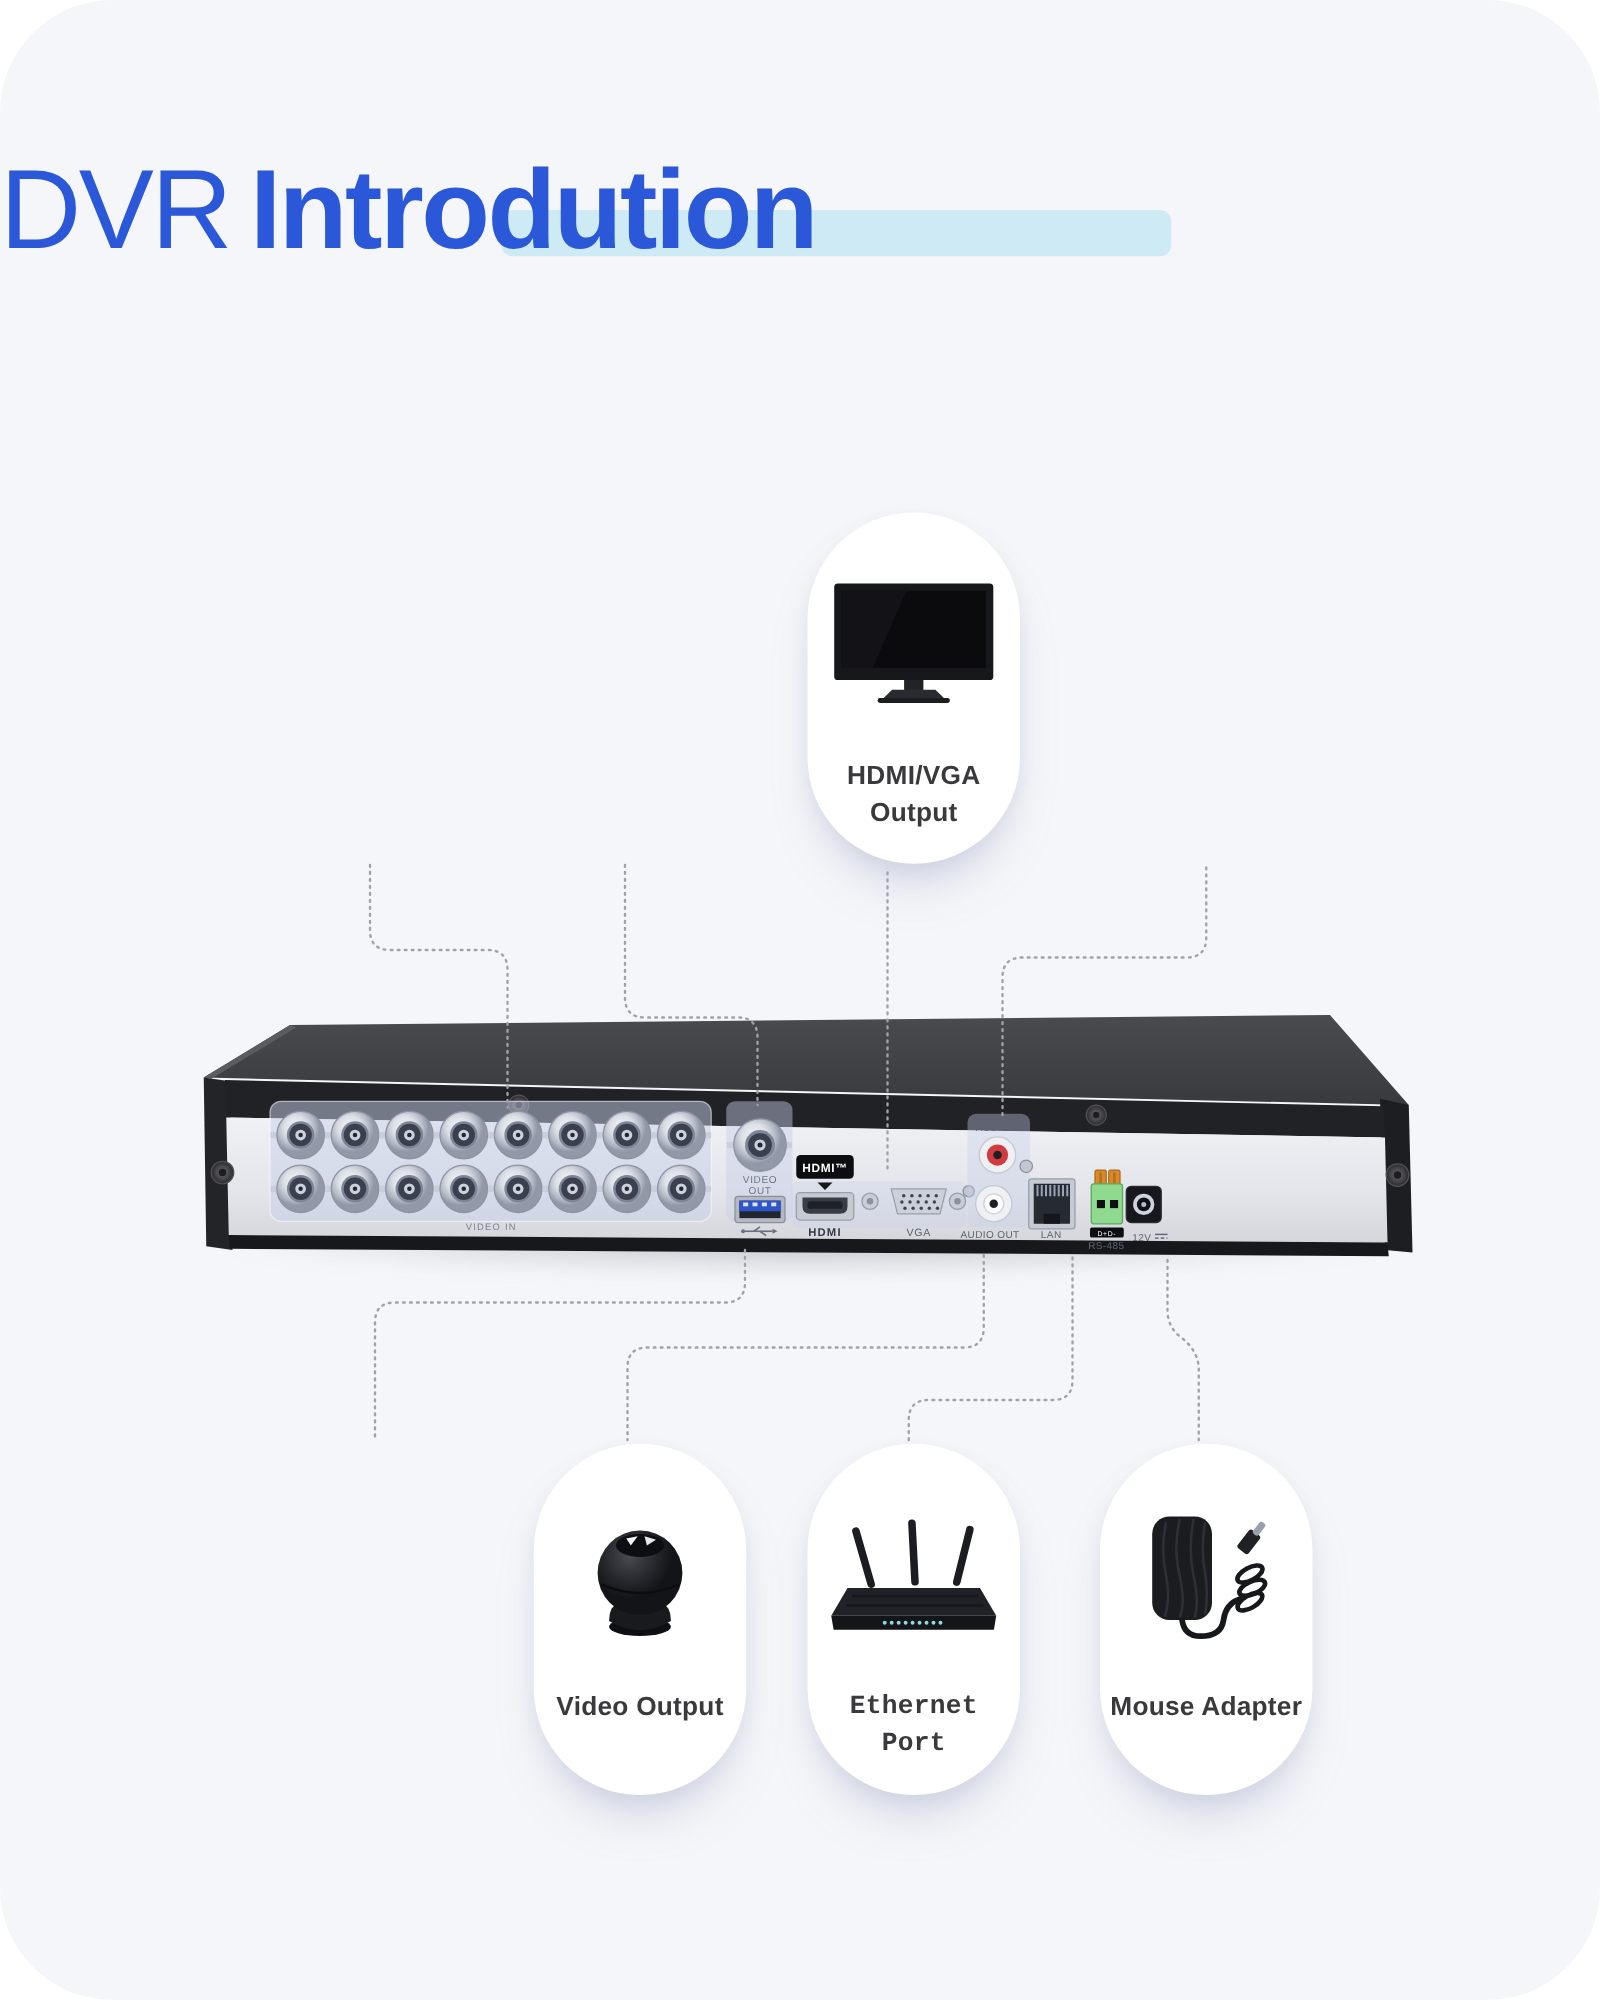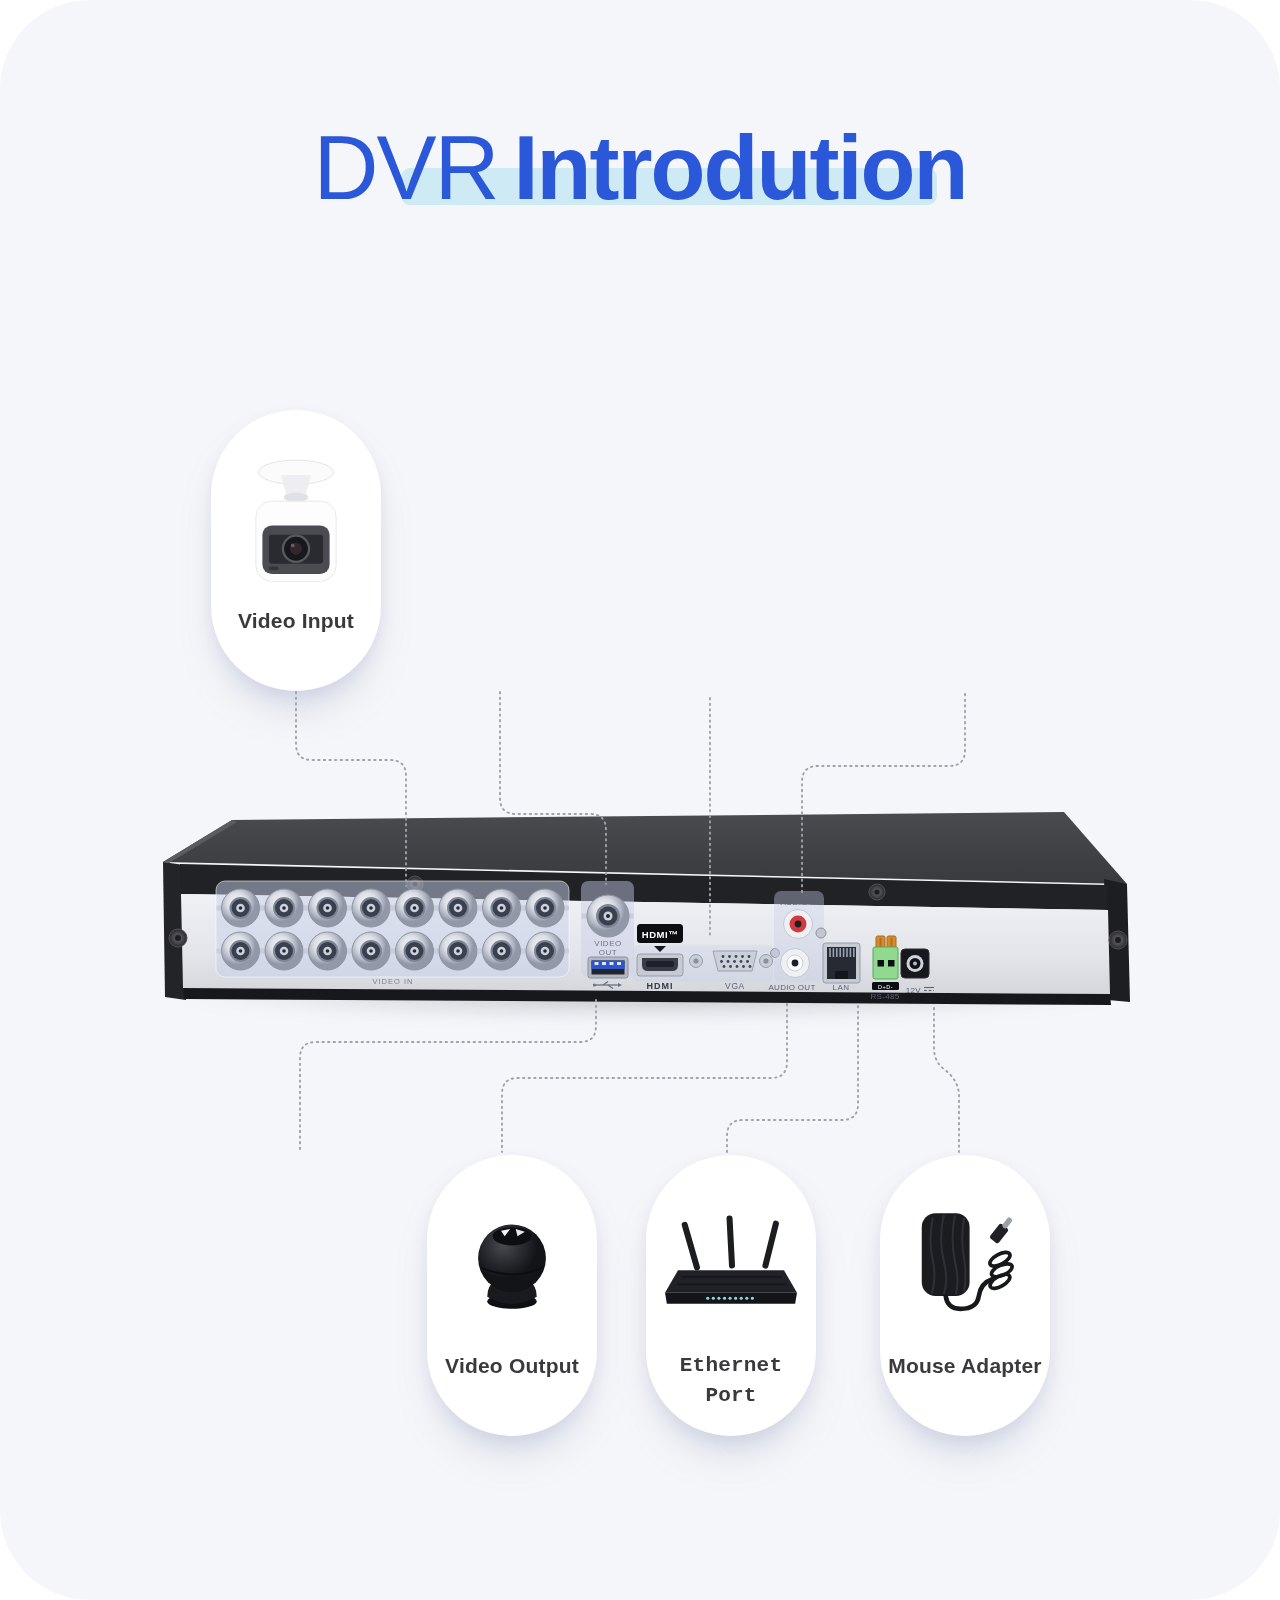--- a/index.html
+++ b/index.html
@@ -2,21 +2,21 @@
 <html style="--background: #f5f6f9; --title-blue: #2b58d9; --title-highlight: #cdeaf5; --card-background: #ffffff; --label-text: #3a3a3c; --connector-line: #a0a2ab;"><head>
 <meta charset="utf-8">
 <style>
   html,body{margin:0;padding:0;background:#ffffff;}
   body{width:1280px;height:1600px;position:relative;font-family:"Liberation Sans",sans-serif;}
   .canvas{position:absolute;inset:0;background:var(--background,#f5f6f9);border-radius:90px;overflow:hidden;}
 
   
   .hl{position:absolute;left:401px;top:168px;width:536px;height:37px;border-radius:9px;
       background:var(--title-highlight,#cdeaf5);z-index:1;}
-  .title-wrap{position:absolute;top:118px;left:0;width:100%;text-align:center;white-space:nowrap;
+  .title-wrap{position:absolute;top:118px;left:0;width:100%;white-space:nowrap;
       font-size:90px;line-height:100px;letter-spacing:-2px;z-index:2;color:var(--title-blue,#2b58d9);}
   .t-light{font-weight:400;}
   .t-bold{font-weight:700;margin-left:16px;}
 
   
   .card{position:absolute;width:170px;height:281px;background:var(--card-background,#ffffff);
         border-radius:85px;box-shadow:0 26px 40px -14px rgba(145,155,190,.38),0 6px 16px rgba(160,170,200,.16);}
   .art{position:absolute;top:28px;left:0;right:0;height:158px;display:flex;align-items:center;justify-content:center;}
   .label{position:absolute;top:196px;left:6px;right:6px;text-align:center;font-size:21px;font-weight:700;
          color:var(--label-text,#3a3a3c);line-height:30px;letter-spacing:.2px;}
@@ -36,39 +36,35 @@
 </head>
 <body>
 
 <div class="canvas">
 
   <span class="hl"></span>
   <div class="title-wrap">
     <span class="t-light">DVR</span><span class="t-bold">Introdution</span>
   </div>
 
-  <div class="card" style="left:211px;top:410px;">
+
+
+  <div class="card" style="left:646px;top:410px;">
     <div class="art">
-      <svg viewBox="0 0 120 150" width="112" height="140">
-        <ellipse cx="60" cy="27" rx="40" ry="13" fill="#fbfbfc" stroke="#e2e3e8"></ellipse>
-        <polygon points="44,30 76,30 70,54 50,54" fill="#eeeef2"></polygon>
-        <ellipse cx="60" cy="54" rx="13" ry="5" fill="#e0e1e6"></ellipse>
-        <rect x="17" y="58" width="86" height="86" rx="17" fill="#fdfdfe" stroke="#e6e7ec"></rect>
-        <rect x="24" y="84" width="72" height="52" rx="10" fill="#4b4c52"></rect>
-        <rect x="31" y="94" width="58" height="31" rx="3" fill="#2a2b31"></rect>
-        <circle cx="60" cy="109" r="14" fill="#17181d" stroke="#595a61" stroke-width="2.5"></circle>
-        <circle cx="60" cy="109" r="6.5" fill="#33272b"></circle>
-        <circle cx="56.5" cy="105.5" r="2" fill="#6a5b60"></circle>
-        <rect x="31" y="128" width="10" height="4" rx="1.5" fill="#34353b"></rect>
+      <svg viewBox="0 0 140 112" width="136" height="108">
+        <rect x="4" y="4" width="132" height="80" rx="3" fill="#17181c"></rect>
+        <rect x="10" y="10" width="120" height="64" fill="#0b0b0e"></rect>
+        <polygon points="10,10 64,10 36,74 10,74" fill="#121217"></polygon>
+        <rect x="62" y="84" width="16" height="10" fill="#222327"></rect>
+        <polygon points="44,100 96,100 88,92 52,92" fill="#2a2b30"></polygon>
+        <rect x="40" y="99" width="60" height="4" rx="2" fill="#1c1d21"></rect>
       </svg>
     </div>
-    <div class="label">Video Input</div>
+    <div class="label">HDMI/VGA Output</div>
   </div>
-
-
 
 
 
   <div class="card" style="left:427px;top:1155px;">
     <div class="art">
       <svg viewBox="0 0 120 120" width="110" height="110">
         <defs>
           <radialGradient id="spkG" cx="38%" cy="30%">
             <stop offset="0%" stop-color="#4a4b52"></stop>
               <stop offset="55%" stop-color="#2a2b30"></stop>

